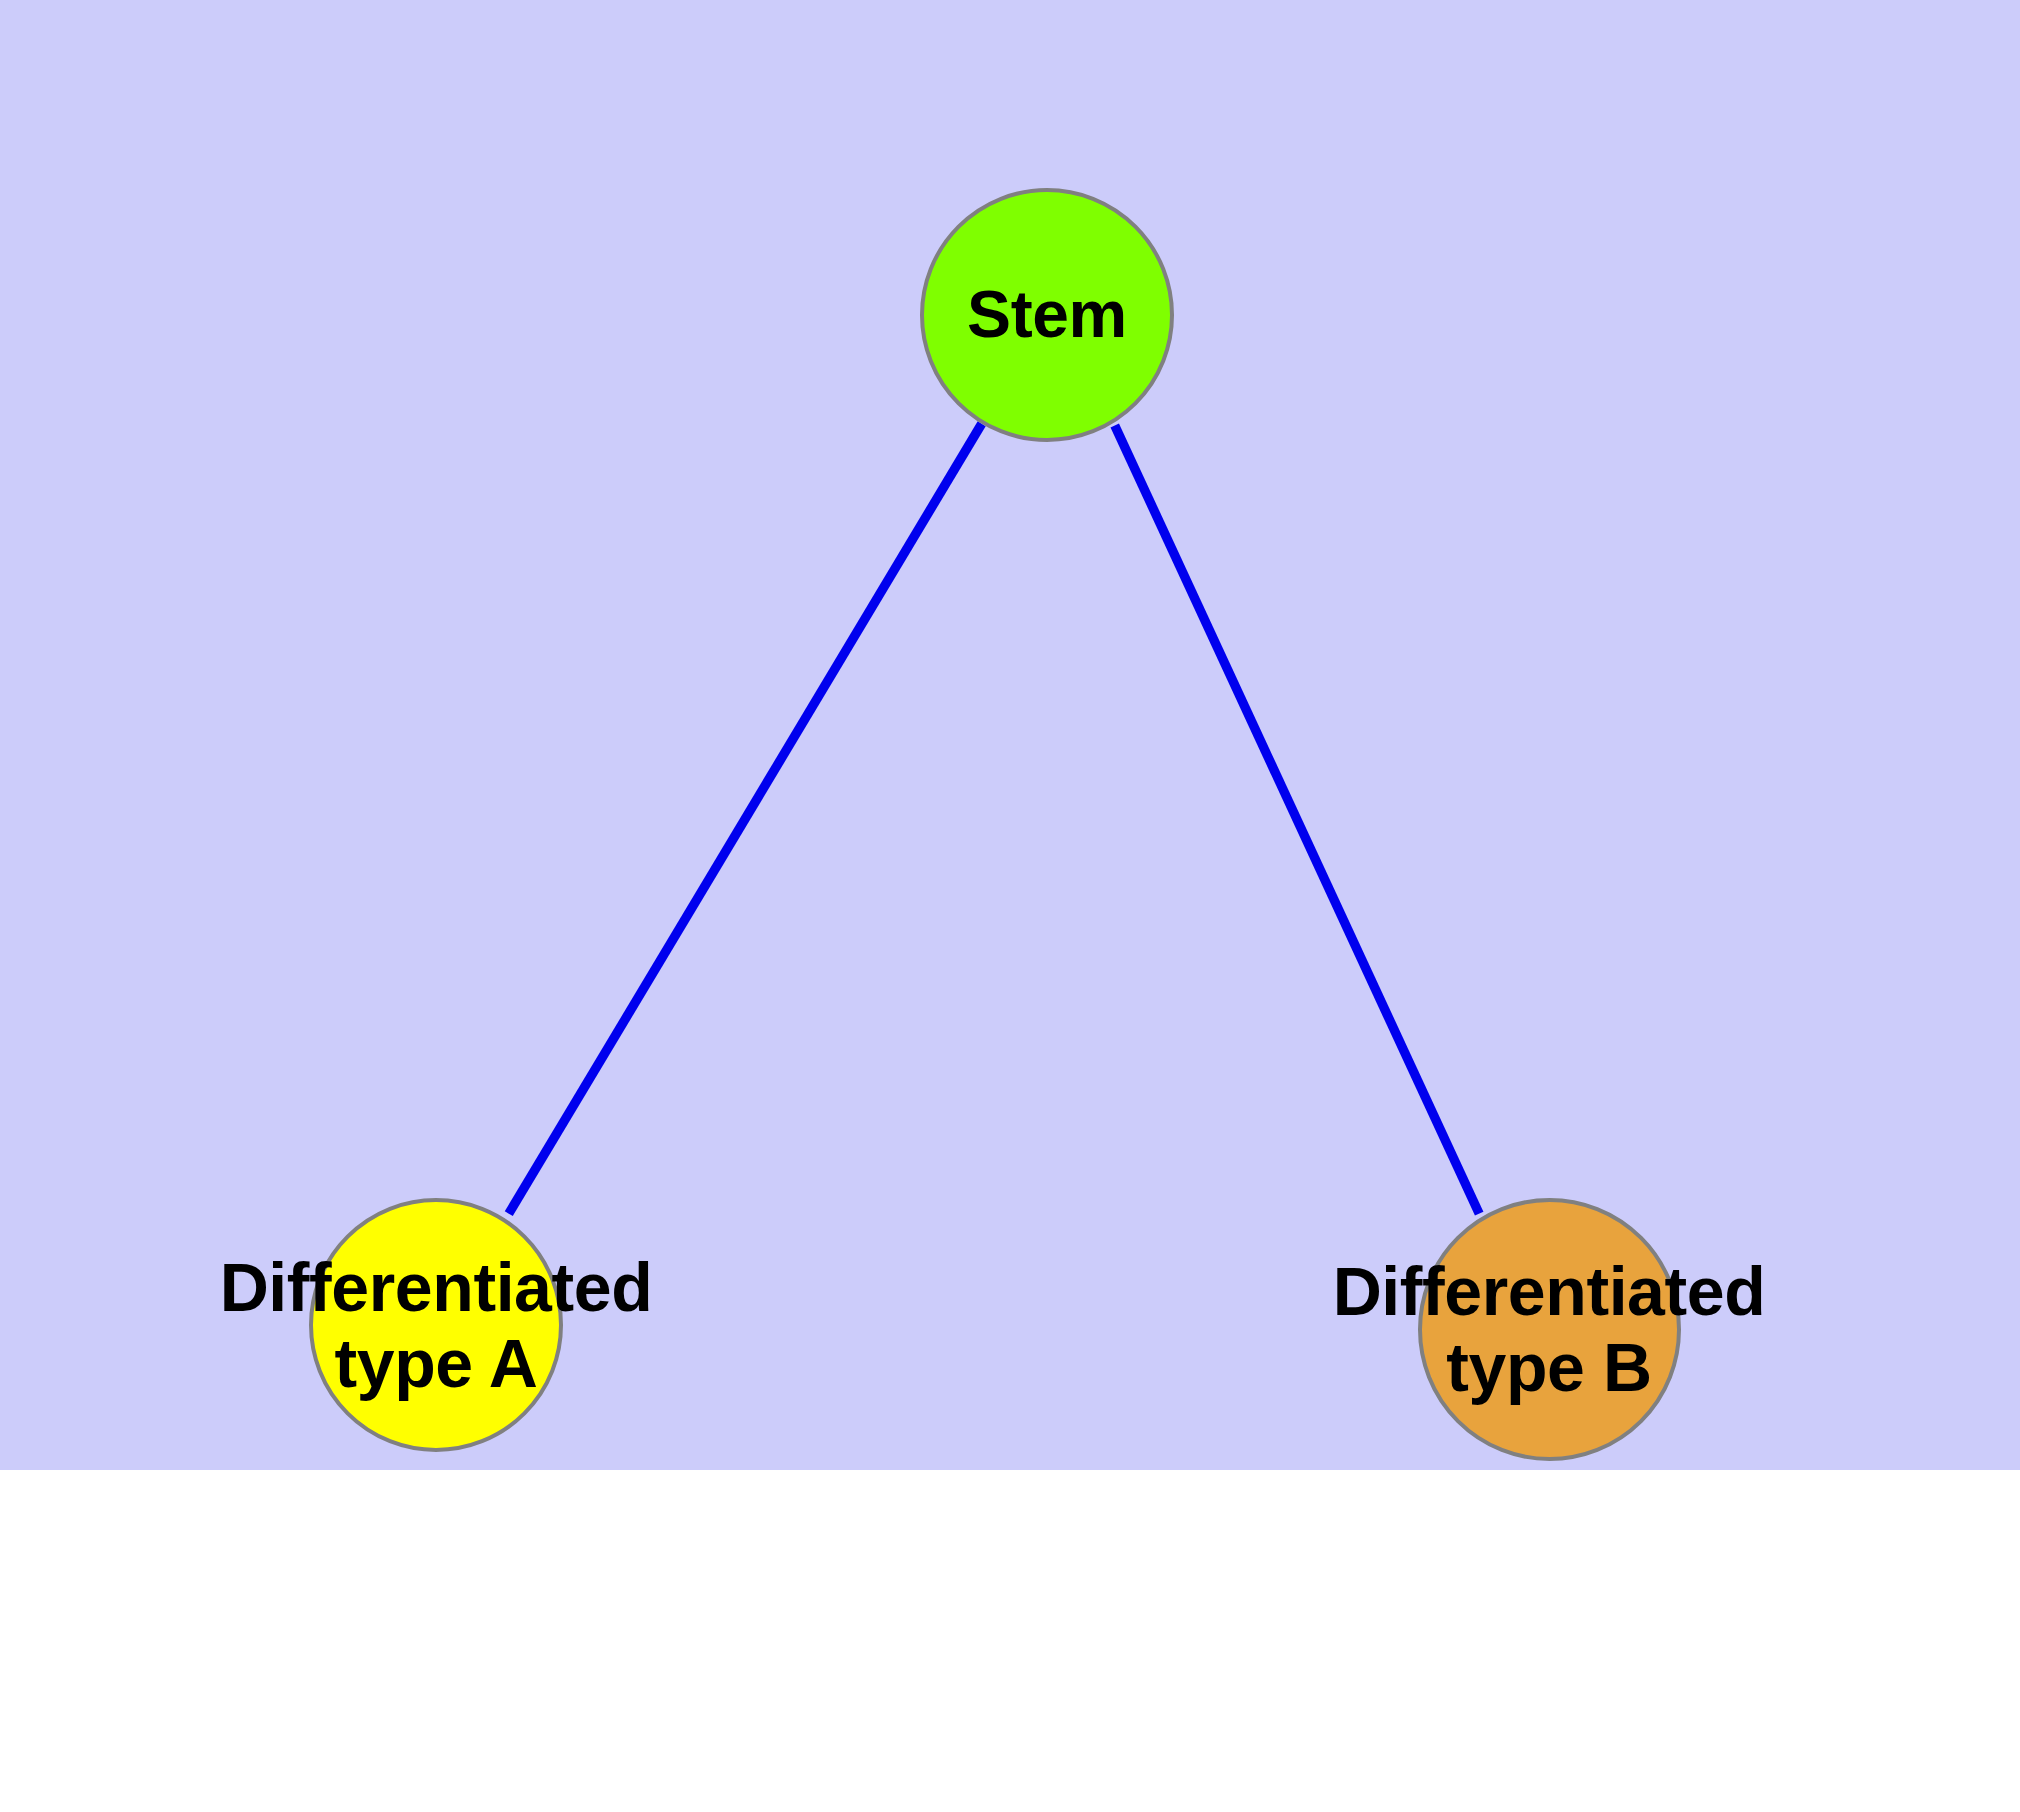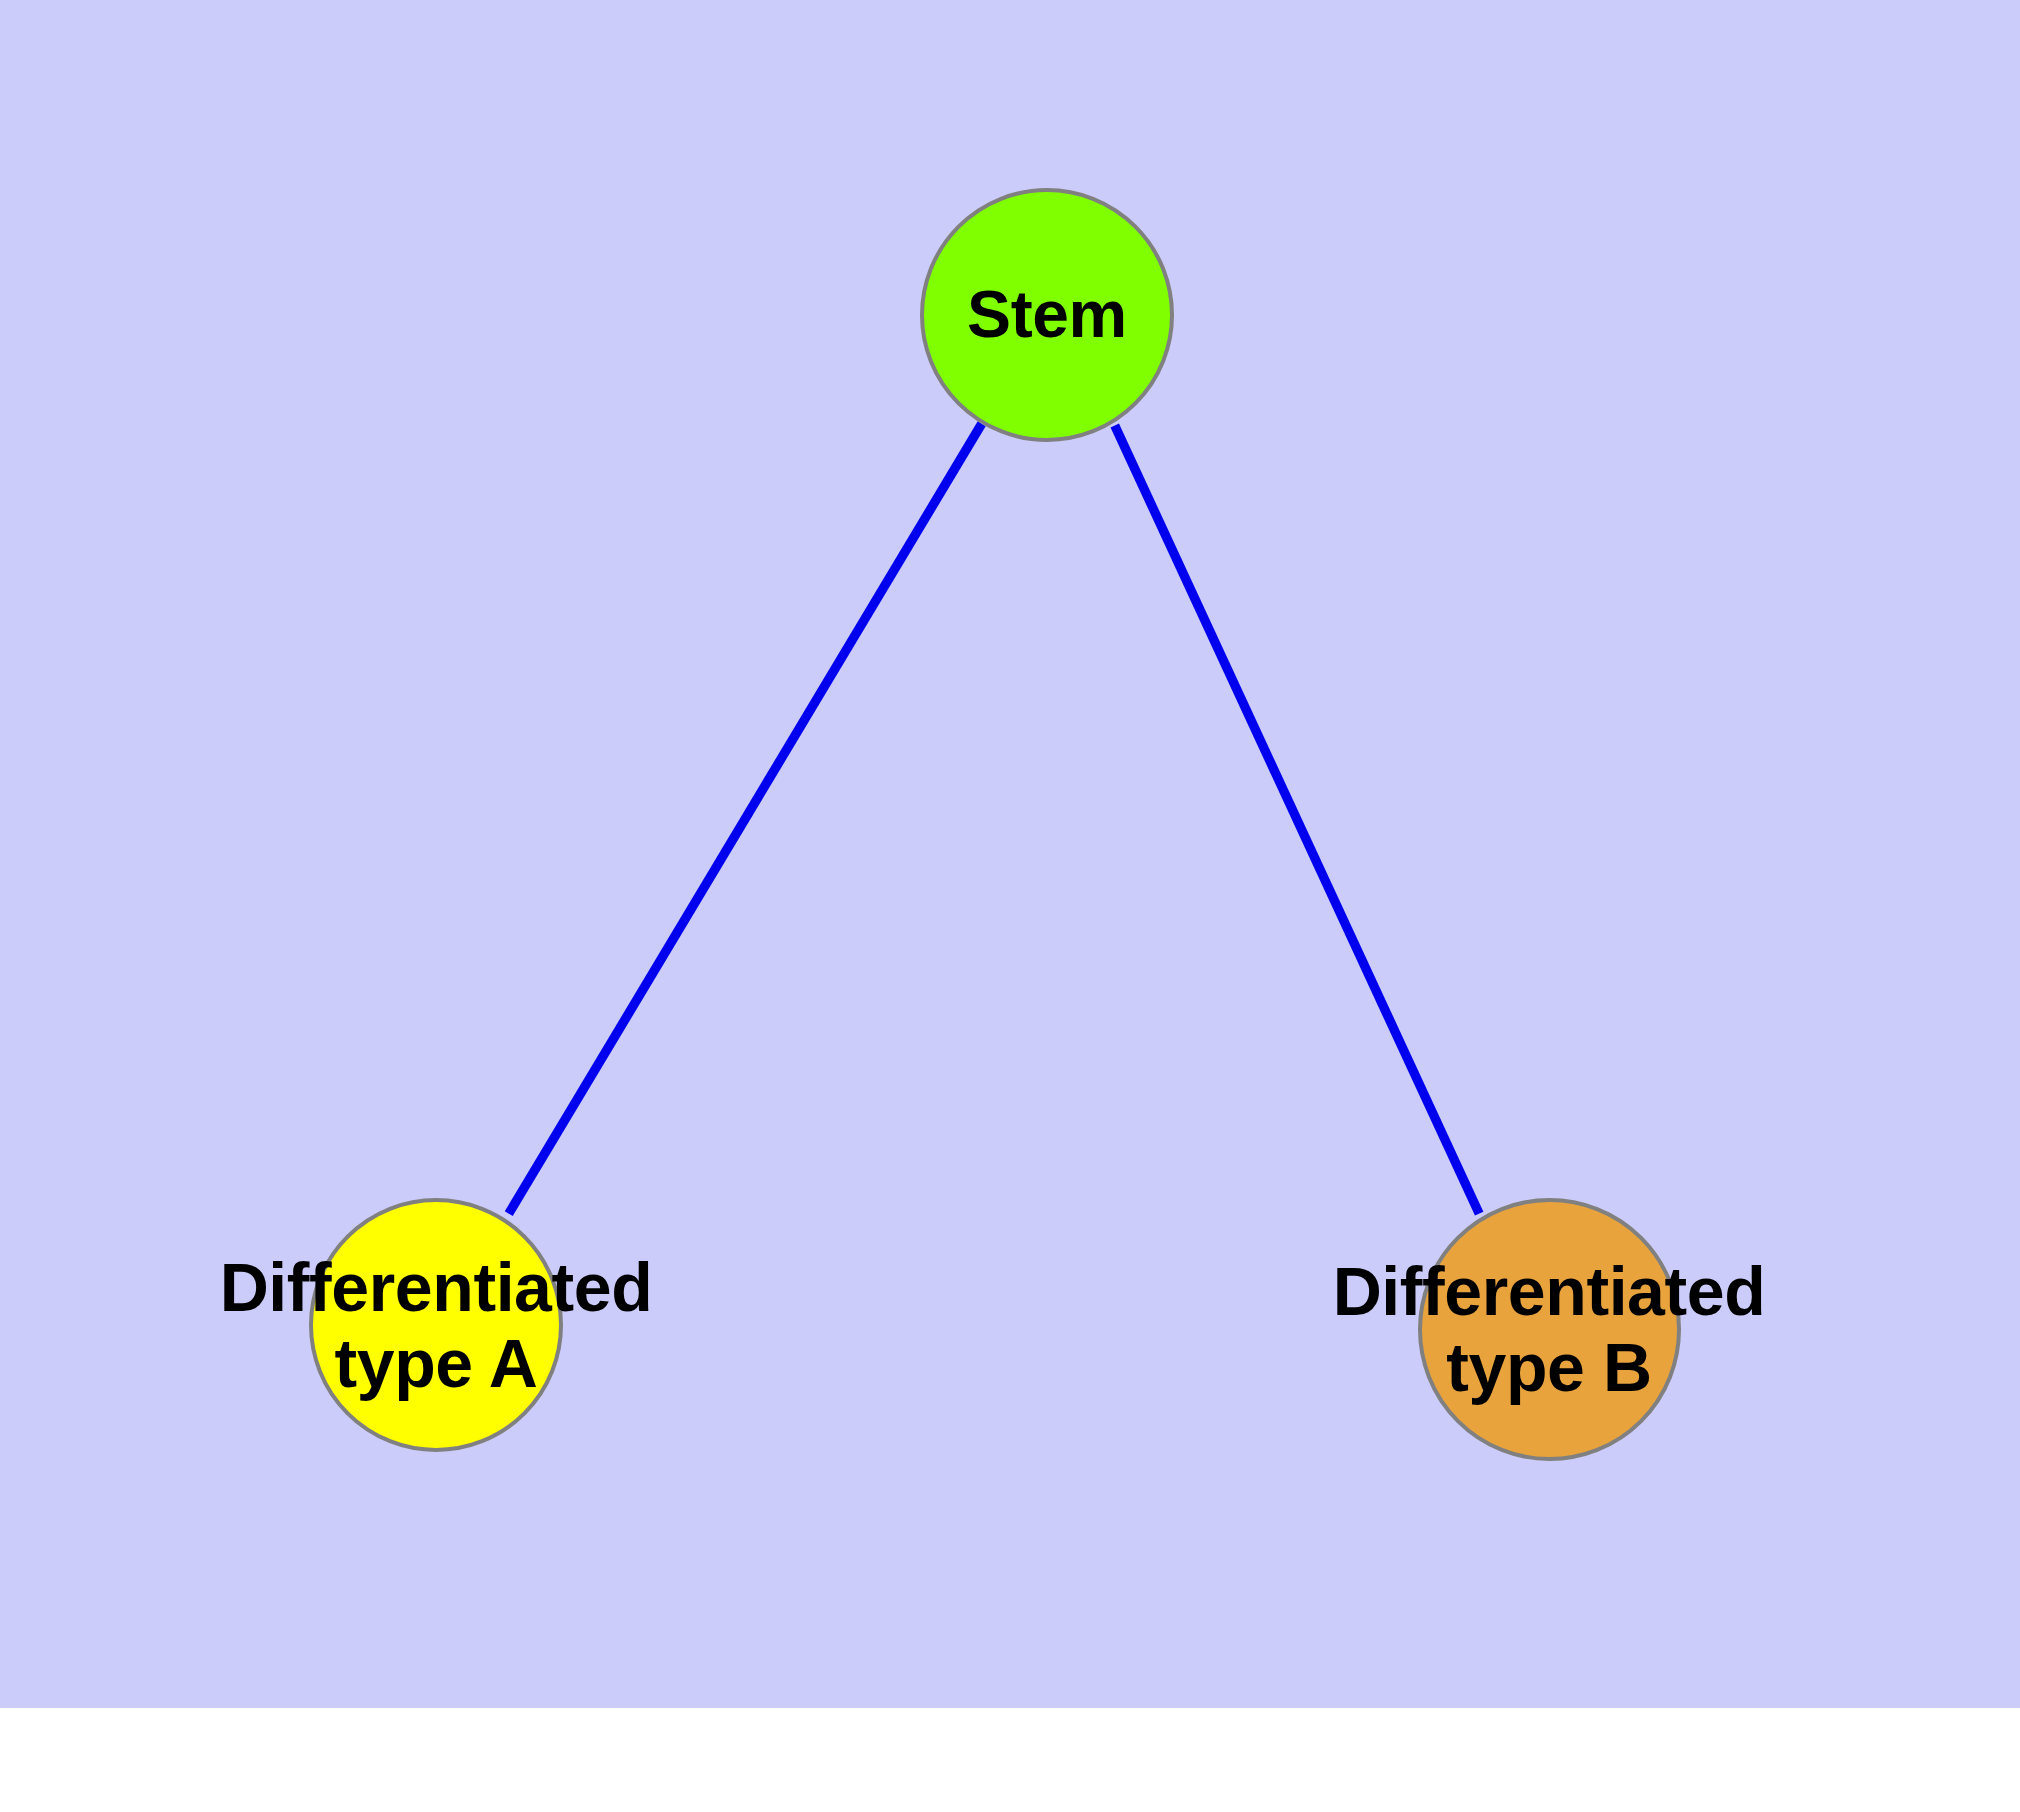--- a/index.html
+++ b/index.html
@@ -6,21 +6,21 @@
   html, body {
     margin: 0;
     padding: 0;
   }
   body {
     font-family: "Liberation Sans", sans-serif;
   }
   #canvas {
     position: relative;
     width: 2021px;
-    height: 1708px;
+    height: 1470px;
     overflow: hidden;
     background: #ccccfa;
   }
   #edge-layer {
     position: absolute;
     left: 0;
     top: 0;
     width: 2021px;
     height: 1812px;
   }

